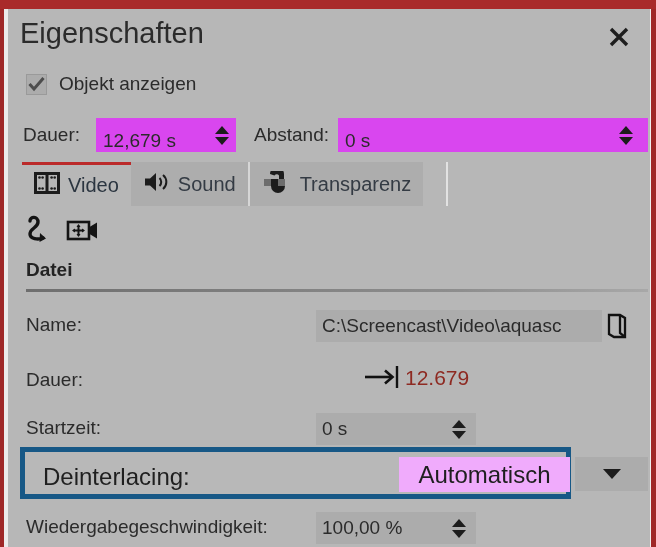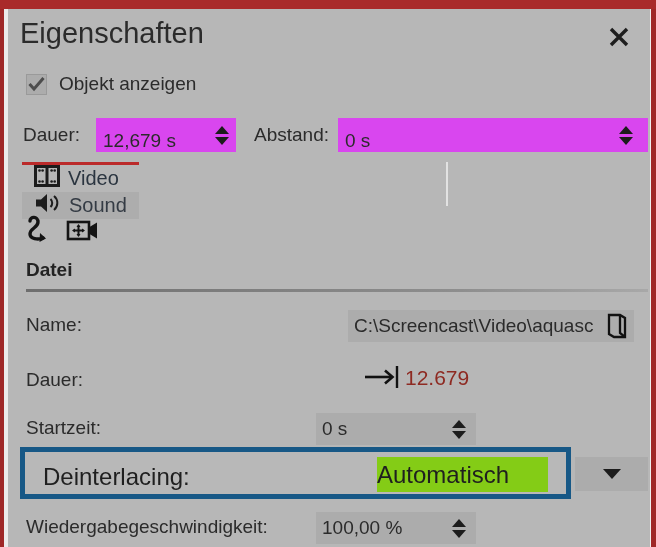--- a/index.html
+++ b/index.html
@@ -149,21 +149,20 @@
     color: #2b2b2b;
   }
 
   
   .tabstrip {
     position: absolute;
     left: 14px; top: 153px;
     height: 44px;
     display: flex;
     align-items: stretch;
-    flex-direction: column;
   }
   .tab {
     display: flex;
     align-items: center;
     gap: 8px;
     padding: 0 12px;
     font-size: 20px;
     color: #343b44;
     cursor: pointer;
     position: relative;
@@ -265,25 +264,26 @@
     box-sizing: border-box;
   }
   .hl-label {
     position: absolute;
     left: 18px; top: 11px;
     font-size: 24px;
     color: #1f1f1f;
   }
   .hl-combo {
     position: absolute;
-    left: 352px; top: 5px;
+    left: 374px; top: 5px;
     width: 171px; height: 35px;
-    background: #84cc16;
-    display: flex;
-    align-items: center;
+    background: #f0abfc;
+    display: flex;
+    align-items: center;
+    justify-content: center;
     cursor: pointer;
   }
   .hl-combo .txt {
     font-size: 24px;
     color: #1f1f1f;
   }
 
   .combo-strip {
     position: absolute;
     left: 567px; top: 448px;
@@ -370,20 +370,32 @@
         <span>
           <svg width="27" height="22" viewBox="0 0 27 22">
             <path d="M2 7.5 H7 L13 2 V20 L7 14.5 H2 Z" fill="#1c1c1c"></path>
             <path d="M16.5 7 A5.5 5.5 0 0 1 16.5 15" fill="none" stroke="#1c1c1c" stroke-width="2"></path>
             <path d="M20 4 A9 9 0 0 1 20 18" fill="none" stroke="#1c1c1c" stroke-width="2"></path>
           </svg>
         </span>
         <span>Sound</span>
       </div>
       <div class="tab-sep"></div>
+      <div class="tab inactive">
+        <span>
+          <svg width="30" height="22" viewBox="0 0 30 22">
+            <path d="M8 3 A7 7 0 0 1 22 3 L22 8 L17 8 L17 4.5 A2.8 2.8 0 0 0 12.5 4.5 Z" fill="#1c1c1c"></path>
+            <rect x="2" y="8" width="7" height="7" fill="#6d6d6d"></rect>
+            <rect x="9" y="8" width="7" height="7" fill="#1c1c1c"></rect>
+            <rect x="16" y="8" width="7" height="7" fill="#6d6d6d"></rect>
+            <path d="M9 15 A7 7 0 0 0 23 15 Z" fill="#1c1c1c"></path>
+          </svg>
+        </span>
+        <span>Transparenz</span>
+      </div>
     </div>
     <div class="tabstrip-endline"></div>
 
     <div class="subicons">
       <span class="subicon">
         <svg width="32" height="30" viewBox="0 0 32 30">
           <path d="M6 6 C6 1 14 1 14 7 C14 13 6 13 6 19 C6 24 14 25 19 23" fill="none" stroke="#141414" stroke-width="3.4" stroke-linecap="round"></path>
           <path d="M16 18 L22 23.5 L15.5 27 Z" fill="#141414"></path>
         </svg>
       </span>
@@ -397,21 +409,21 @@
           <path d="M6 13.5 L9 11.5 V15.5 Z" fill="#141414"></path>
           <path d="M19 13.5 L16 11.5 V15.5 Z" fill="#141414"></path>
         </svg>
       </span>
     </div>
 
     <div class="section-title">Datei</div>
     <div class="section-rule"></div>
 
     <div class="prop-label" style="left:18px; top:305px;">Name:</div>
-    <div class="field-box" style="left:308px; top:301px; width:286px; height:32px;margin-left:32px;">
+    <div class="field-box" style="left:308px; top:301px; width:286px; height:32px;">
       <span class="txt">C:\Screencast\Video\aquasc</span>
     </div>
     <div class="folder-btn">
       <svg width="22" height="26" viewBox="0 0 22 26">
         <path d="M3 2 H14 L19 5 V24 H8 L3 21 Z" fill="none" stroke="#111" stroke-width="2.3"></path>
         <path d="M14 2 V20 L19 24" fill="none" stroke="#111" stroke-width="2.3"></path>
       </svg>
     </div>
 
     <div class="prop-label" style="left:18px; top:360px;">Dauer:</div>

